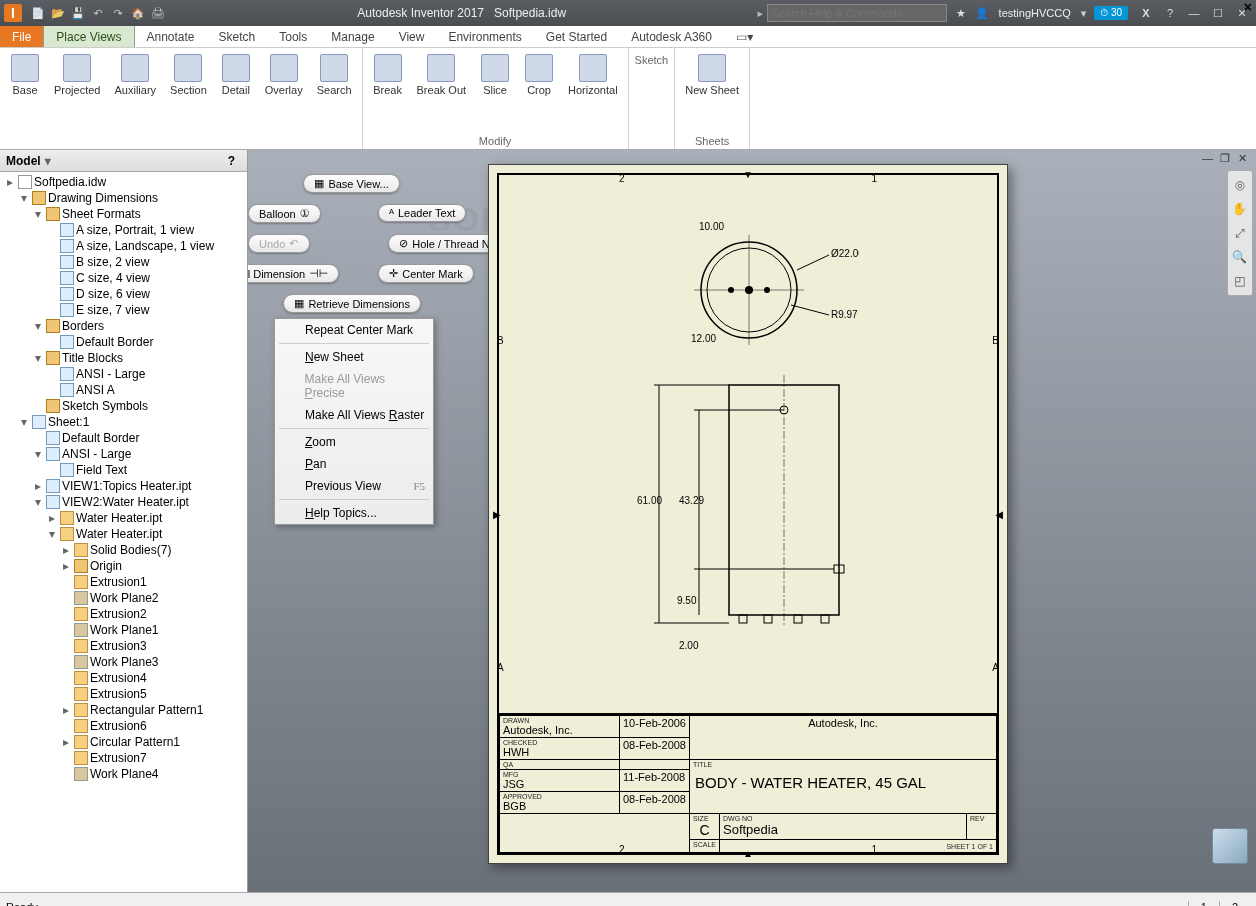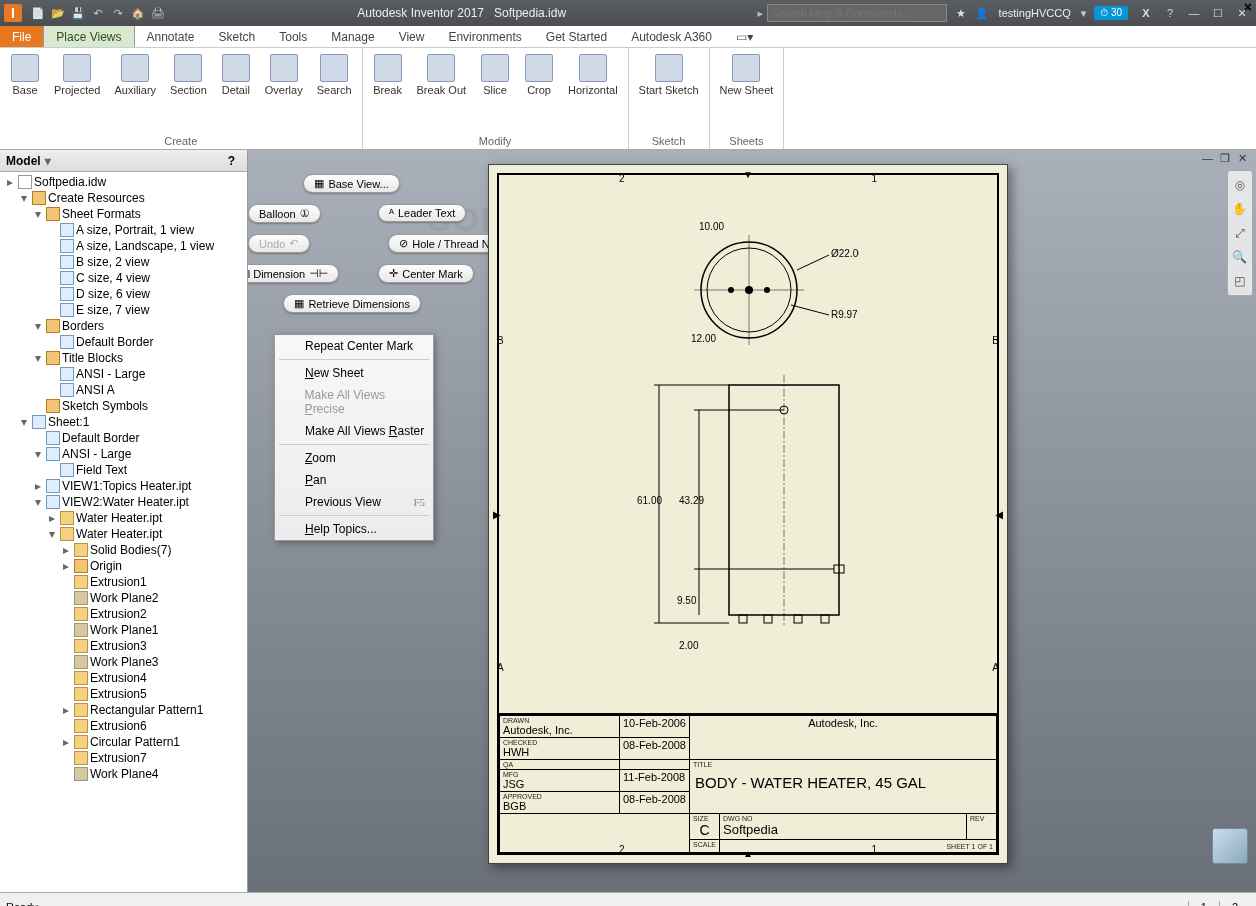--- a/index.html
+++ b/index.html
@@ -158,21 +158,20 @@
         </div>
         <div class="ribitem">
           <div class="ico"></div>
           <div class="lbl">Overlay</div>
         </div>
         <div class="ribitem">
           <div class="ico"></div>
           <div class="lbl">Search</div>
         </div>
       </div>
-      <div class="label">Create</div>
     </div>
     <div class="ribbongroup">
       <div class="items">
         <div class="ribitem">
           <div class="ico"></div>
           <div class="lbl">Break</div>
         </div>
         <div class="ribitem">
           <div class="ico"></div>
           <div class="lbl">Break Out</div>
@@ -186,26 +185,20 @@
           <div class="lbl">Crop</div>
         </div>
         <div class="ribitem">
           <div class="ico"></div>
           <div class="lbl">Horizontal</div>
         </div>
       </div>
       <div class="label">Modify</div>
     </div>
     <div class="ribbongroup">
-      <div class="items">
-        <div class="ribitem">
-          <div class="ico"></div>
-          <div class="lbl">Start Sketch</div>
-        </div>
-      </div>
       <div class="label">Sketch</div>
     </div>
     <div class="ribbongroup">
       <div class="items">
         <div class="ribitem">
           <div class="ico"></div>
           <div class="lbl">New Sheet</div>
         </div>
       </div>
       <div class="label">Sheets</div>
@@ -225,21 +218,21 @@
         <div class="node">
           <span class="ind" style="width: 0px;"></span>
           <span class="tw">▸</span>
           <span class="ic ic-doc"></span>
           <span>Softpedia.idw</span>
         </div>
         <div class="node">
           <span class="ind" style="width: 14px;"></span>
           <span class="tw">▾</span>
           <span class="ic ic-folder"></span>
-          <span>Create Resources</span>
+          <span>Drawing Dimensions</span>
         </div>
         <div class="node">
           <span class="ind" style="width: 28px;"></span>
           <span class="tw">▾</span>
           <span class="ic ic-folder"></span>
           <span>Sheet Formats</span>
         </div>
         <div class="node">
           <span class="ind" style="width: 42px;"></span>
           <span class="tw"></span>
@@ -488,21 +481,21 @@
       </div>
     <div class="floatbtn" style="left:130px;top:114px">
         <span>✛</span>
         <span>Center Mark</span>
       </div>
     <div class="floatbtn" style="left:35px;top:144px">
         <span>▦</span>
         <span>Retrieve Dimensions</span>
       </div>
 
-    <div class="ctxmenu" style="left:26px;top:184px" id="ctxmenu">
+    <div class="ctxmenu" style="left:26px;top:168px" id="ctxmenu">
         <div class="item">
           <span style="width: 14px;"></span>
           <span>Repeat Center Mark</span>
         </div>
         <div class="sep"></div>
         <div class="item">
           <span style="width: 14px;"></span>
           <span><u>N</u>ew Sheet</span>
         </div>
         <div class="item disabled">

